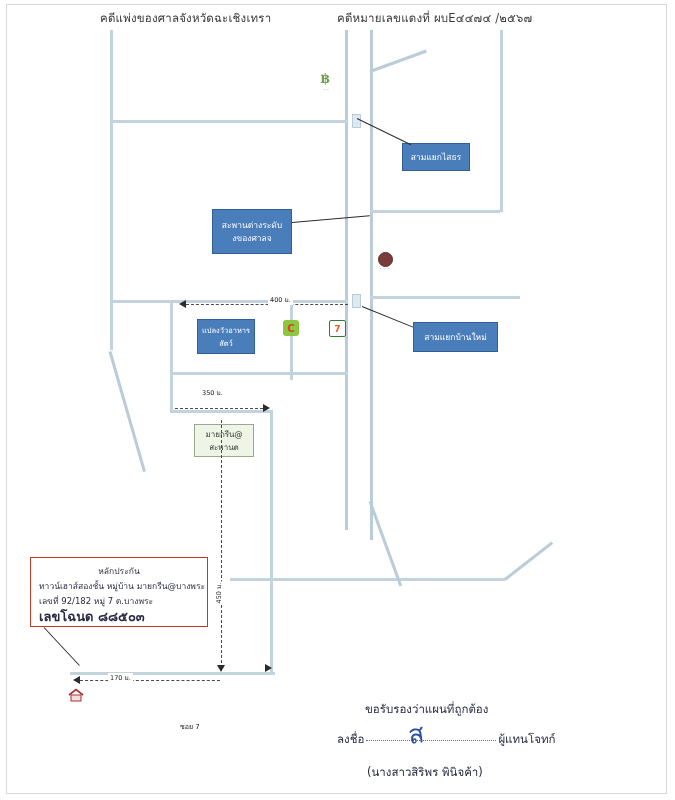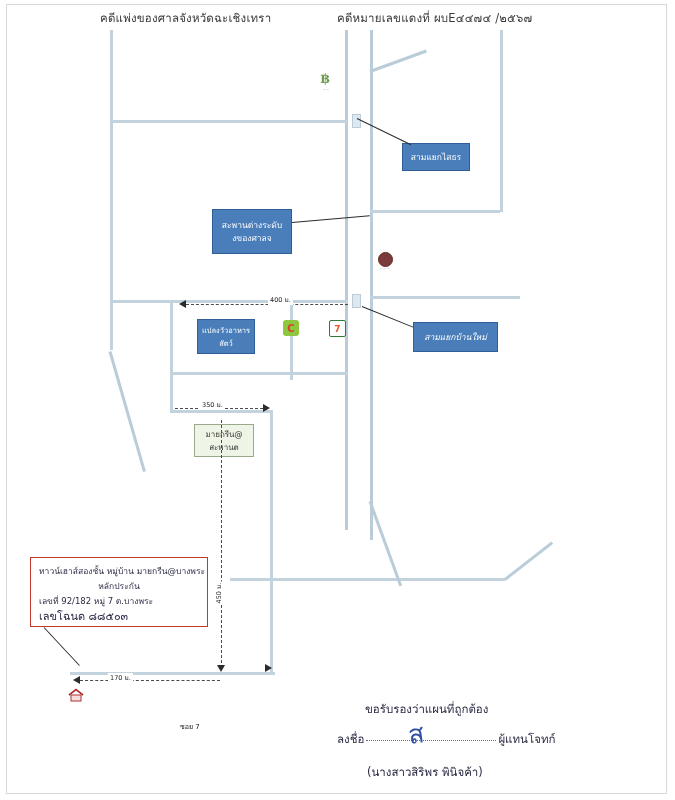--- a/index.html
+++ b/index.html
@@ -95,21 +95,21 @@
     box-sizing: border-box;
     padding: 6px 8px;
   }
   .box-red .ln {
     font-size: 8.5px;
     color: #2a2a45;
     line-height: 15px;
     white-space: nowrap;
   }
   .box-red .ln.center { text-align: center; }
-  .box-red .ln.small { font-size: 11px; }
+  .box-red .ln.small { font-size: 13px; font-weight: bold; }
 
   
   .leader {
     position: absolute;
     background: #2b2b2b;
     height: 1px;
     transform-origin: 0 50%;
   }
 
   
@@ -284,58 +284,58 @@
     <span>สามแยกไสธร</span>
   </div>
   <div class="leader" style="left:357px; top:118px; width:60px; transform: rotate(26deg);"></div>
 
   <div class="callout" style="left:212px; top:209px; width:80px; height:45px;">
     <span>สะพานต่างระดับ</span>
     <span>งของศาลจ</span>
   </div>
   <div class="leader" style="left:292px; top:222px; width:78px; transform: rotate(-5deg);"></div>
 
-  <div class="callout" style="left:413px; top:322px; width:85px; height:30px;font-style:italic;">
+  <div class="callout" style="left:413px; top:322px; width:85px; height:30px;">
     <span>สามแยกบ้านใหม่</span>
   </div>
   <div class="leader" style="left:362px; top:306px; width:55px; transform: rotate(22deg);"></div>
 
   <div class="callout" style="left:197px; top:319px; width:58px; height:35px; font-size:7.5px;">
     <span>แปลงวัวอาหาร</span>
     <span>สัตว์</span>
   </div>
 
   <div class="box-green" style="left:194px; top:424px; width:60px; height:33px;">
     <span>มายกรีน@</span>
     <span>สะพานต</span>
   </div>
 
   <div class="measure" style="left:186px; top:304px; width:162px;"></div>
   <div class="arrow arrow-l" style="left:179px; top:300px;"></div>
   <div class="mlabel" style="left:268px; top:295px;">400 ม.</div>
 
   <div class="measure" style="left:175px; top:408px; width:88px;"></div>
   <div class="arrow arrow-r" style="left:263px; top:404px;"></div>
-  <div class="mlabel" style="left:200px; top:400px;">350 ม.</div>
+  <div class="mlabel" style="left:200px; top:388px;">350 ม.</div>
 
   <div class="measure-v" style="left:221px; top:420px; height:248px;"></div>
   <div class="arrow arrow-d" style="left:217px; top:665px;"></div>
   <div class="mlabel-v" style="left:208px; top:588px;">450 ม.</div>
 
   <div class="measure" style="left:80px; top:680px; width:140px;"></div>
   <div class="arrow arrow-l" style="left:73px; top:676px;"></div>
   <div class="mlabel" style="left:108px; top:673px;">170 ม.</div>
 
   <div class="mlabel" style="left:178px; top:673px; font-size:7px;margin-top:48px;">ซอย 7</div>
 
   <div class="arrow arrow-r" style="left:265px; top:664px;"></div>
 
   <div class="box-red" style="left:30px; top:557px; width:178px; height:70px;">
+    <div class="ln center">หลักประกัน</div>
     <div class="ln">ทาวน์เฮาส์สองชั้น  หมู่บ้าน มายกรีน@บางพระ</div>
-    <div class="ln center">หลักประกัน</div>
     <div class="ln">เลขที่ 92/182    หมู่ 7  ต.บางพระ</div>
     <div class="ln small">เลขโฉนด ๘๘๕๐๓</div>
   </div>
 
   <div class="leader" style="left:44px; top:627px; width:52px; transform: rotate(47deg);"></div>
 
   <div class="home-marker" style="left:68px; top:688px;">
     <svg width="16" height="15" viewBox="0 0 16 15">
       <path d="M1 7 L8 1.5 L15 7" fill="none" stroke="#b03030" stroke-width="1.6"></path>
       <rect x="3" y="7" width="10" height="6" fill="#f2dede" stroke="#b03030" stroke-width="1"></rect>

